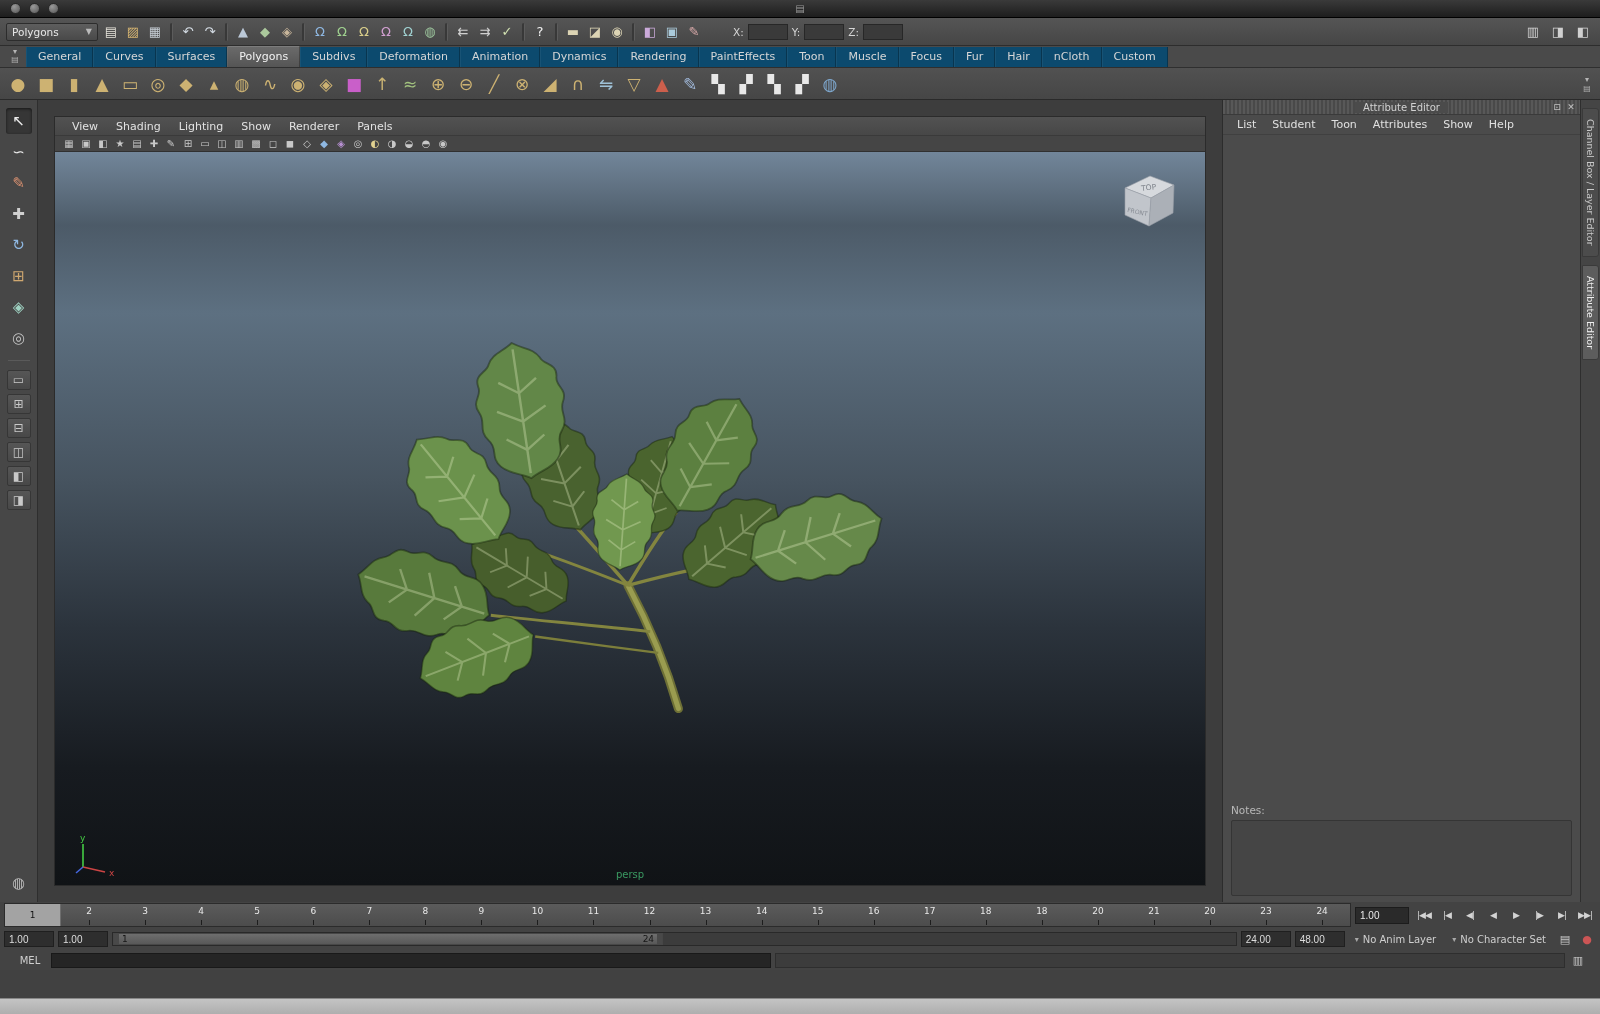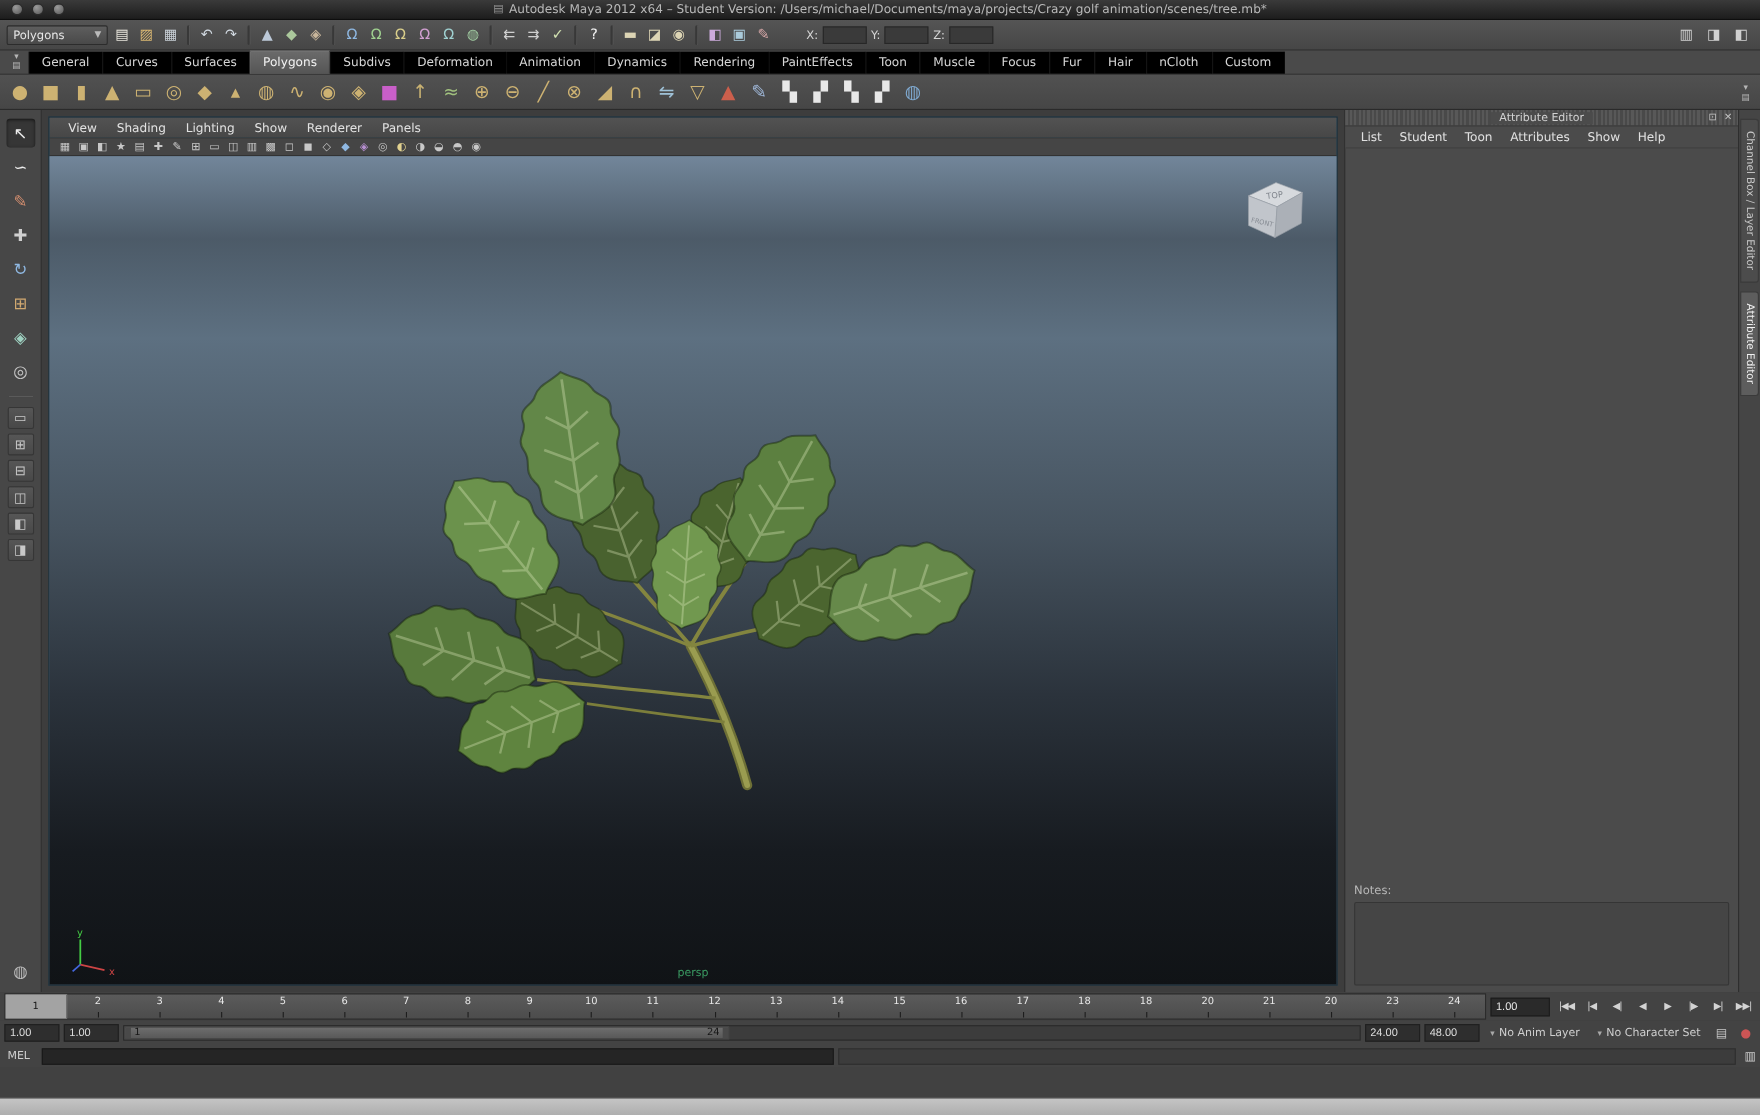--- a/index.html
+++ b/index.html
@@ -21,39 +21,39 @@
   .ibtn { width:22px; height:22px; display:flex; align-items:center; justify-content:center; font-size:13px; border-radius:2px; }
   .ibtn.sep { width:3px; height:18px; background:#383838; border-right:1px solid #5c5c5c; margin:0 4px; font-size:0; }
   .coords { display:flex; align-items:center; gap:4px; margin-left:26px; }
   .coord-label { color:#d6d6d6; font-size:10.5px; }
   .coord-input { width:40px; height:16px; background:#3a3a3a; border:1px solid #272727; color:#ddd; font-size:10px; padding:0 3px; }
   .right-toggles { margin-left:auto; display:flex; gap:3px; }
 
   
   .shelftabs { height:22px; flex:0 0 22px; background:#4a4a4a; border-bottom:1px solid #2f2f2f; display:flex; align-items:flex-end; padding-left:4px; }
   .shelf-opts { display:flex; flex-direction:column; justify-content:center; width:22px; color:#b5b5b5; font-size:8px; line-height:8px; text-align:center; height:22px; }
-  .shelftab { padding:3px 11px 4px; font-size:11px; color:#d6d6d6; border-right:1px solid rgba(0,0,0,.28); border-left:1px solid rgba(255,255,255,.05); background:#000000; }
+  .shelftab { padding:3px 11px 4px; font-size:11px; color:#d6d6d6; border-right:1px solid rgba(0,0,0,.28); border-left:1px solid rgba(255,255,255,.05); background:#0c4a6e; }
   .shelftab.active { background:linear-gradient(#6a6a6a,#555); color:#f2f2f2; border-top:1px solid #7c7c7c; }
 
   
   .shelfrow { height:32px; flex:0 0 32px; background:linear-gradient(#515151,#464646); border-bottom:1px solid #2a2a2a; display:flex; align-items:center; padding:0 4px; }
   .sbtn { width:28px; height:28px; display:flex; align-items:center; justify-content:center; font-size:17px; }
   .shelf-right { margin-left:auto; width:18px; display:flex; flex-direction:column; align-items:center; color:#b5b5b5; font-size:8px; line-height:9px; }
 
   
   .main { flex:1 1 auto; display:flex; background:#3d3d3d; min-height:0; }
   .toolbox { width:38px; flex:0 0 38px; background:#474747; border-right:1px solid #2e2e2e; display:flex; flex-direction:column; align-items:center; padding:8px 0 6px; gap:5px; }
   .tbtn { width:26px; height:26px; display:flex; align-items:center; justify-content:center; font-size:15px; border-radius:3px; }
   .tbtn.active { background:#363636; box-shadow:inset 0 1px 3px rgba(0,0,0,.6); }
   .tb-div { width:22px; height:1px; background:#333; border-bottom:1px solid #5a5a5a; margin:4px 0; }
   .lbtn { width:24px; height:20px; display:flex; align-items:center; justify-content:center; font-size:12px; color:#c9c9c9; background:linear-gradient(#565656,#484848); border:1px solid #363636; border-radius:2px; }
   .toolbox-bottom { margin-top:auto; }
 
   
-  .viewpane { flex:1 1 auto; display:flex; flex-direction:column; margin:6px; border:1px solid #2b2b2b; min-width:0; background:#0c4a6e; }
+  .viewpane { flex:1 1 auto; display:flex; flex-direction:column; margin:16px; border:1px solid #2b2b2b; min-width:0; background:#0f172a; }
   .panel-menubar { height:18px; flex:0 0 18px; display:flex; align-items:center; padding-left:8px; background:linear-gradient(#525252,#474747); }
   .pmenu { padding:2px 9px; font-size:11px; color:#e2e2e2; }
   .panel-iconbar { height:17px; flex:0 0 17px; display:flex; align-items:center; gap:1px; padding-left:6px; background:#454545; border-top:1px solid #3a3a3a; border-bottom:1px solid #303030; }
   .vbtn { width:16px; height:15px; display:flex; align-items:center; justify-content:center; font-size:10px; color:#c8c8c8; }
   .view3d { flex:1 1 auto; position:relative; overflow:hidden;
     background:linear-gradient(180deg,#72869a 0%, #62758738 10%, #5d7081 22%, #46535f 45%, #2b333c 65%, #171b20 84%, #101316 100%);
     background-color:#46535f; }
   .scene-svg { position:absolute; inset:0; width:100%; height:100%; }
   .viewcube { position:absolute; top:14px; right:22px; }
   .axis-ind { position:absolute; left:12px; bottom:8px; }
@@ -95,21 +95,21 @@
   .r-field { width:50px; height:16px; background:#2e2e2e; border:1px solid #1f1f1f; color:#ddd; font-size:10px; padding:0 4px; }
   .r-track { flex:1 1 auto; height:14px; background:#3c3c3c; border:1px solid #292929; position:relative; }
   .r-bar { position:absolute; left:0; top:0; bottom:0; width:49%; background:linear-gradient(#6e6e6e,#585858); border:1px solid #474747; display:flex; align-items:center; justify-content:space-between; padding:0 8px; font-size:9px; color:#161616; }
   .r-bar .handle { position:absolute; top:0; bottom:0; width:5px; background:#494949; }
   .r-bar .h-l { left:0; } .r-bar .h-r { right:0; }
   .dd { display:flex; align-items:center; gap:4px; color:#cfcfcf; font-size:10px; padding:0 6px; white-space:nowrap; }
   .dd .arr { font-size:8px; color:#a8a8a8; }
   .mini-icon { width:18px; height:18px; display:flex; align-items:center; justify-content:center; font-size:11px; }
 
   
-  .cmd-row { height:20px; flex:0 0 20px; display:flex; align-items:center; background:#434343; padding:0 0; gap:4px; }
+  .cmd-row { height:20px; flex:0 0 20px; display:flex; align-items:center; background:#434343; padding:0 13px; gap:4px; }
   .cmd-label { width:34px; text-align:center; color:#cfcfcf; font-size:10px; }
   .cmd-input { width:720px; height:15px; background:#252525; border:1px solid #191919; color:#ddd; font-size:10px; padding:0 4px; }
   .cmd-result { flex:1; height:15px; background:#3c3c3c; border:1px solid #2e2e2e; }
 
   .lower-spacer { height:28px; flex:0 0 28px; background:#414141; }
   .helpline { height:16px; flex:0 0 16px; background:linear-gradient(#c4c4c4,#aeaeae); border-top:1px solid #888; }
 
   .g { pointer-events:none; }
 </style>
 </head>
@@ -118,21 +118,20 @@
 <div class="app">
 
   <div class="titlebar">
     <div class="lights">
       <div class="light"></div>
       <div class="light"></div>
       <div class="light"></div>
     </div>
     <div class="win-title">
       <span class="doc-icon">▤</span>
-      <span>Autodesk Maya 2012 x64 – Student Version: /Users/michael/Documents/maya/projects/Crazy golf animation/scenes/tree.mb*</span>
     </div>
   </div>
 
   <div class="statusline">
     <div class="menuset">
       <span>Polygons</span>
       <span class="arr">▼</span>
     </div>
     <div style="display:flex;align-items:center;">
 

